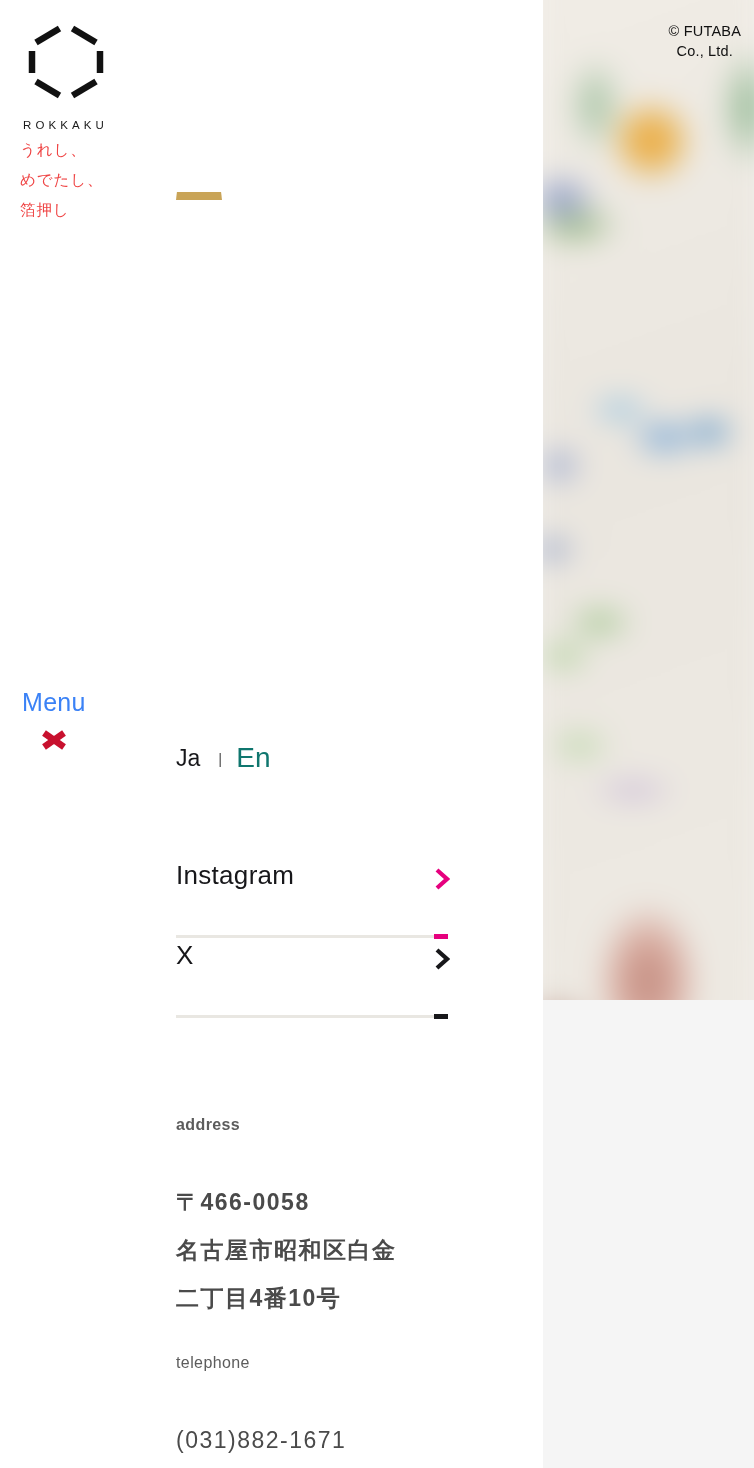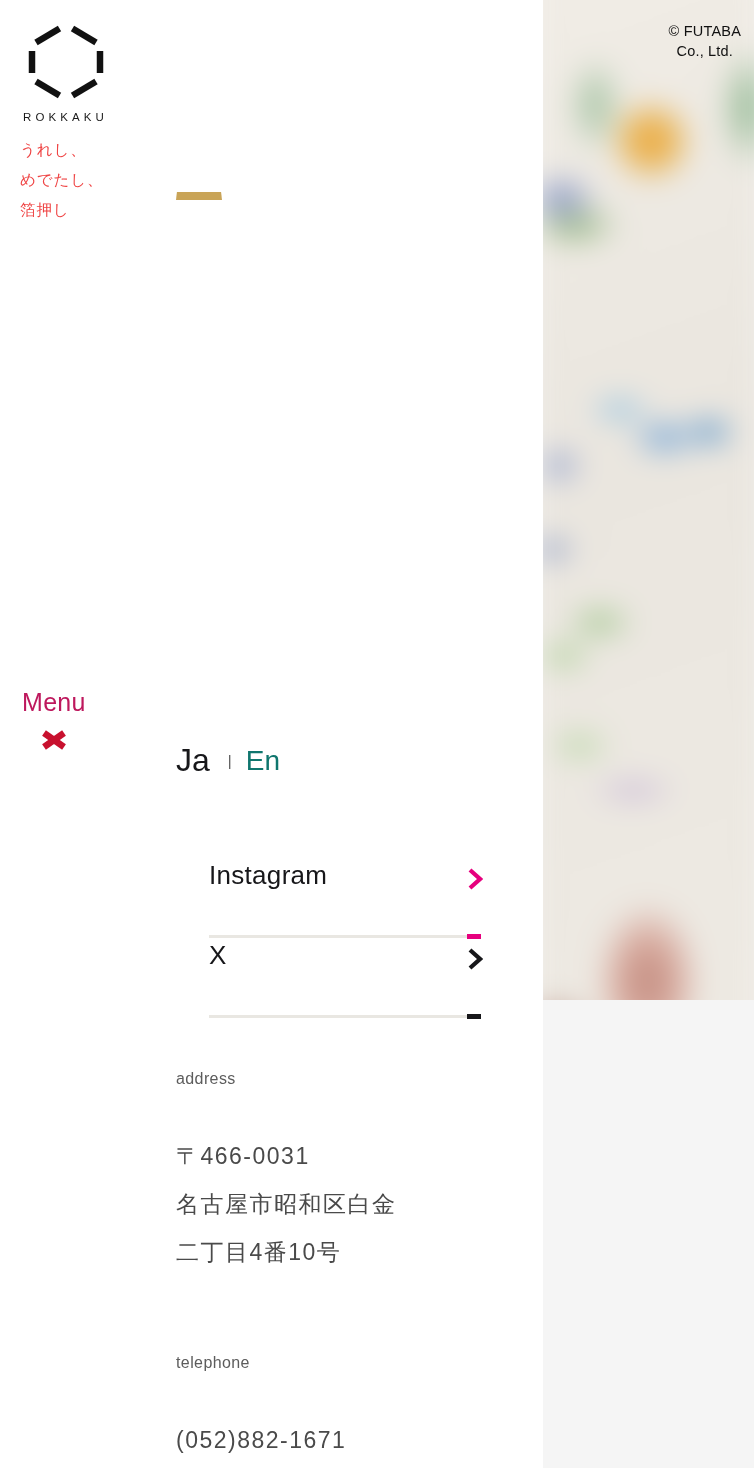--- a/index.html
+++ b/index.html
@@ -54,21 +54,21 @@
   
   .panel{
     position:absolute; left:0; top:0; width:543px; height:1468px;
     background:#ffffff; z-index:2;
   }
 
   
   .logo-block{ position:absolute; left:20px; top:20px; }
   .hex-mark{ width:80px; height:84px; display:block; margin-left:6px; }
   .logo-word{
-    margin-top:7px; margin-left:3px;
+    margin-top:15px; margin-left:3px;
     font-size:11.5px; letter-spacing:4.1px; color:#1a1a1a; font-weight:400;
   }
   .tagline{
     position:absolute; left:20px; top:135px;
     font-size:15.5px; line-height:30px; color:#ef4444; letter-spacing:.9px;
   }
 
   
   .gold-bar{
     position:absolute; left:176px; top:192px; width:46px; height:8px;
@@ -79,50 +79,50 @@
   
   .nav{ position:absolute; left:176px; top:334px; }
   .nav-item{
     display:block; height:64px; line-height:42px;
     font-size:32px; color:#17171a; letter-spacing:.2px;
     font-weight:400; cursor:pointer; text-decoration:none;
   }
 
   
   .lang{ position:absolute; left:176px; top:742px; display:flex; align-items:center; }
-  .lang-ja{ font-size:32px; color:#17171a; cursor:pointer; }
+  .lang-ja{ font-size:23px; color:#17171a; cursor:pointer; }
   .lang-sep{ font-size:15px; color:#555; margin:0 14px 0 18px; }
   .lang-en{ font-size:28px; color:#0f766e; cursor:pointer; }
 
   
-  .social{ position:absolute; left:176px; top:858px; width:272px;margin-left:33px; }
+  .social{ position:absolute; left:176px; top:858px; width:272px; }
   .social-row{
     position:relative; height:80px; cursor:pointer;
     display:flex; align-items:flex-start;
   }
   .social-label{ font-size:26px; color:#17171a; line-height:1; padding-top:4px; letter-spacing:.3px; }
   .chev{ position:absolute; right:-2px; top:10px; width:16px; height:22px; }
   .social-rule{
     position:absolute; left:0; bottom:0; width:272px; height:3px; background:#e9e7e2;
   }
   .social-rule::after{
     content:""; position:absolute; right:0; bottom:-1px; width:14px; height:5px;
     background:var(--accent);
   }
 
   
   .info{ position:absolute; left:176px; }
   .info-label{ font-size:16px; color:#5c5c5c; letter-spacing:.4px; }
   .info-line{ font-size:23px; color:#4a4a4a; letter-spacing:1.5px; line-height:48px; white-space:pre; }
-  .addr{ top:1070px; }
+  .addr{ top:1116px;font-weight:bold; }
   .tel{ top:1354px; }
 
   
   .menu-toggle{ position:absolute; left:22px; top:688px; cursor:pointer; }
-  .menu-text{ font-size:25px; color:#be185d; letter-spacing:.3px; }
+  .menu-text{ font-size:25px; color:#3b82f6; letter-spacing:.3px; }
   .menu-close{ display:block; margin:10px auto 0; width:28px; height:26px; }
 </style>
 </head>
 <body>
 
 <div class="right-panel">
   <div class="bg-photo"></div>
   <div class="bg-lower">
     
     
@@ -192,24 +192,24 @@
         <polyline points="3,2 13,11 3,20" fill="none" stroke="#17171a" stroke-width="4.2" stroke-linecap="butt" stroke-linejoin="miter"></polyline>
       </svg>
       <div class="social-rule" style="--accent:#17171a"></div>
     </div>
 
   </div>
 
   <div class="info addr">
     <div class="info-label">address</div>
     <div style="height:44px"></div>
-    <div class="info-line">〒466-0031</div>
+    <div class="info-line">〒466-0058</div>
     <div class="info-line">名古屋市昭和区白金</div>
     <div class="info-line">二丁目4番10号</div>
   </div>
 
   <div class="info tel">
     <div class="info-label">telephone</div>
     <div style="height:44px"></div>
-    <div class="info-line">(052)882-1671</div>
+    <div class="info-line">(031)882-1671</div>
   </div>
 
 </div>
 
 </body></html>

